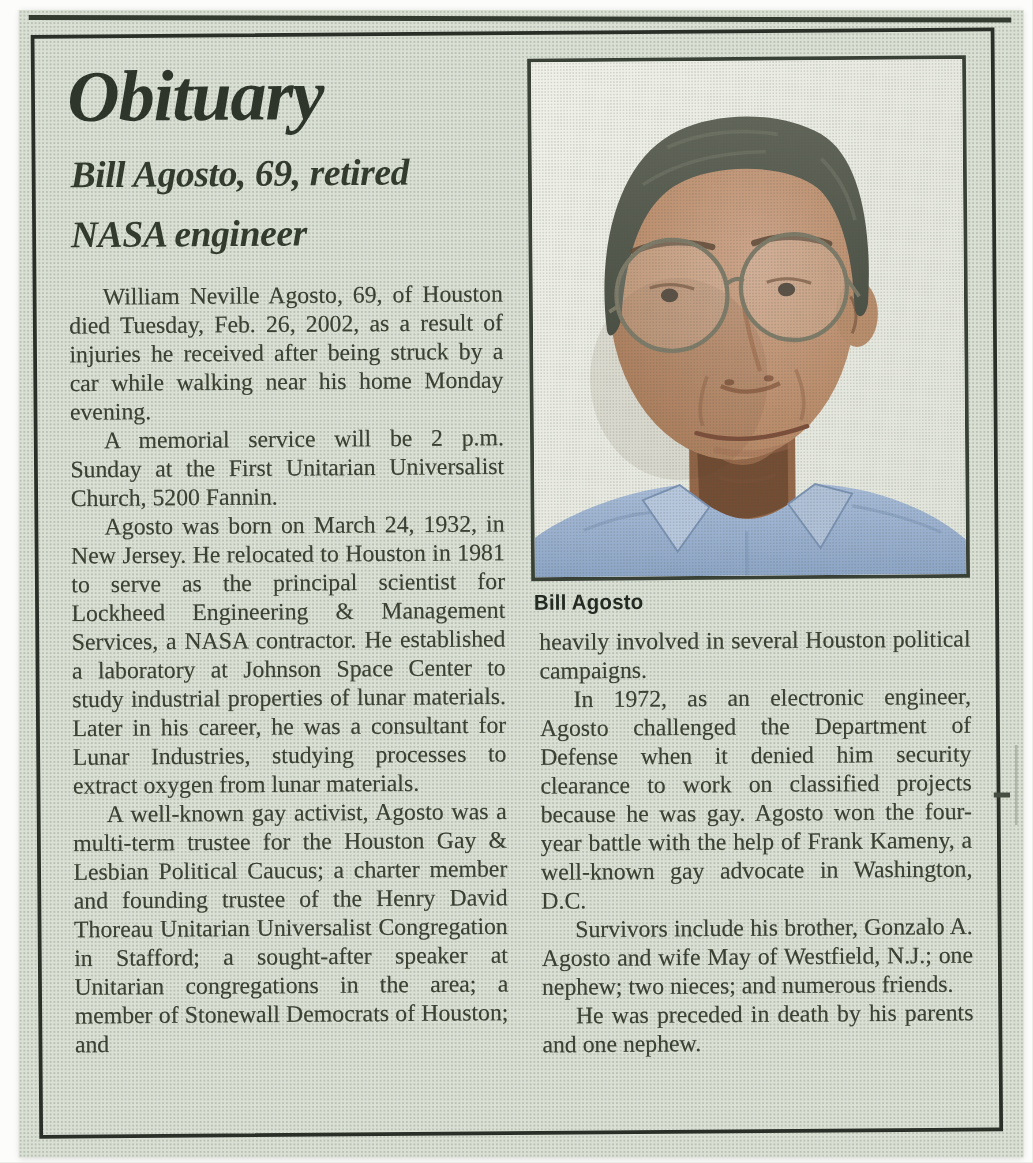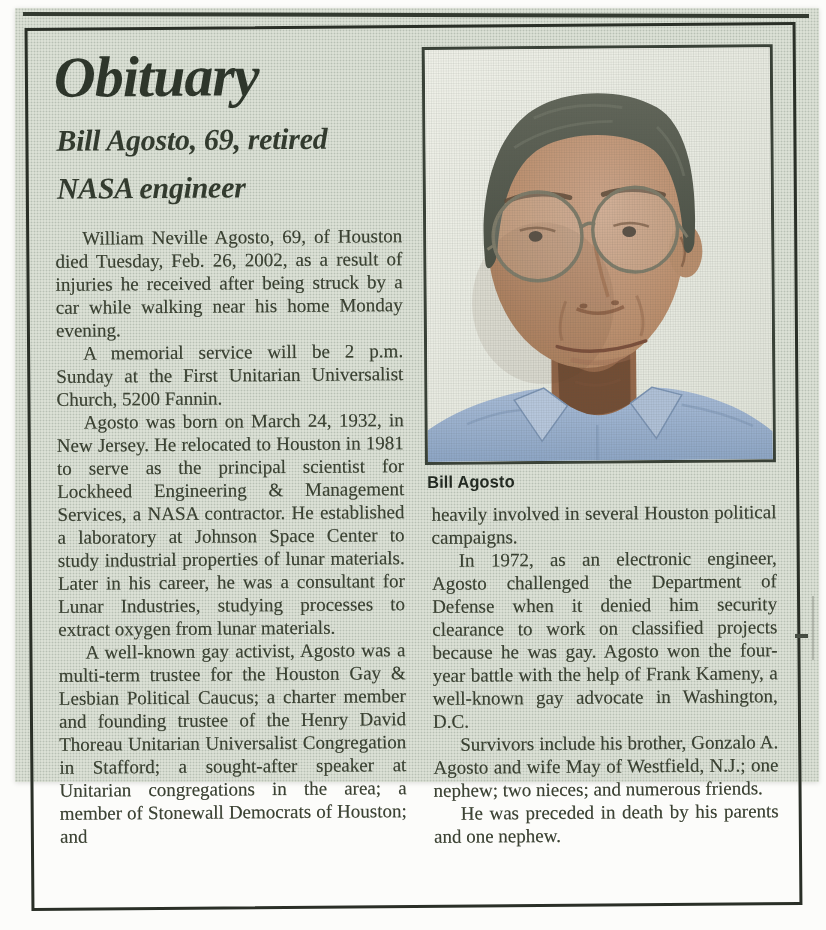--- a/index.html
+++ b/index.html
@@ -5,21 +5,21 @@
   html,body{margin:0;padding:0;}
   body{
     width:826px;height:930px;overflow:hidden;
     background:#fcfcfa;
     font-family:"Liberation Serif","DejaVu Serif",serif;
     position:relative;
   }
   .stage{position:absolute;inset:0;}
   
   .paper{
-    position:absolute;left:15px;top:8px;width:804px;height:774px;
+    position:absolute;left:15px;top:8px;width:804px;height:918px;
     background-color:#dbe0d5;
     background-image:radial-gradient(rgba(95,110,95,.28) .8px, transparent 1.1px);
     background-size:3px 3px;
     box-shadow:0 1px 5px rgba(0,0,0,.13);
   }
   .top-rule{
     position:absolute;left:8px;top:4px;width:786px;height:4px;
     background:#333a30;transform:rotate(.15deg);transform-origin:left center;
   }
   .article-box{

